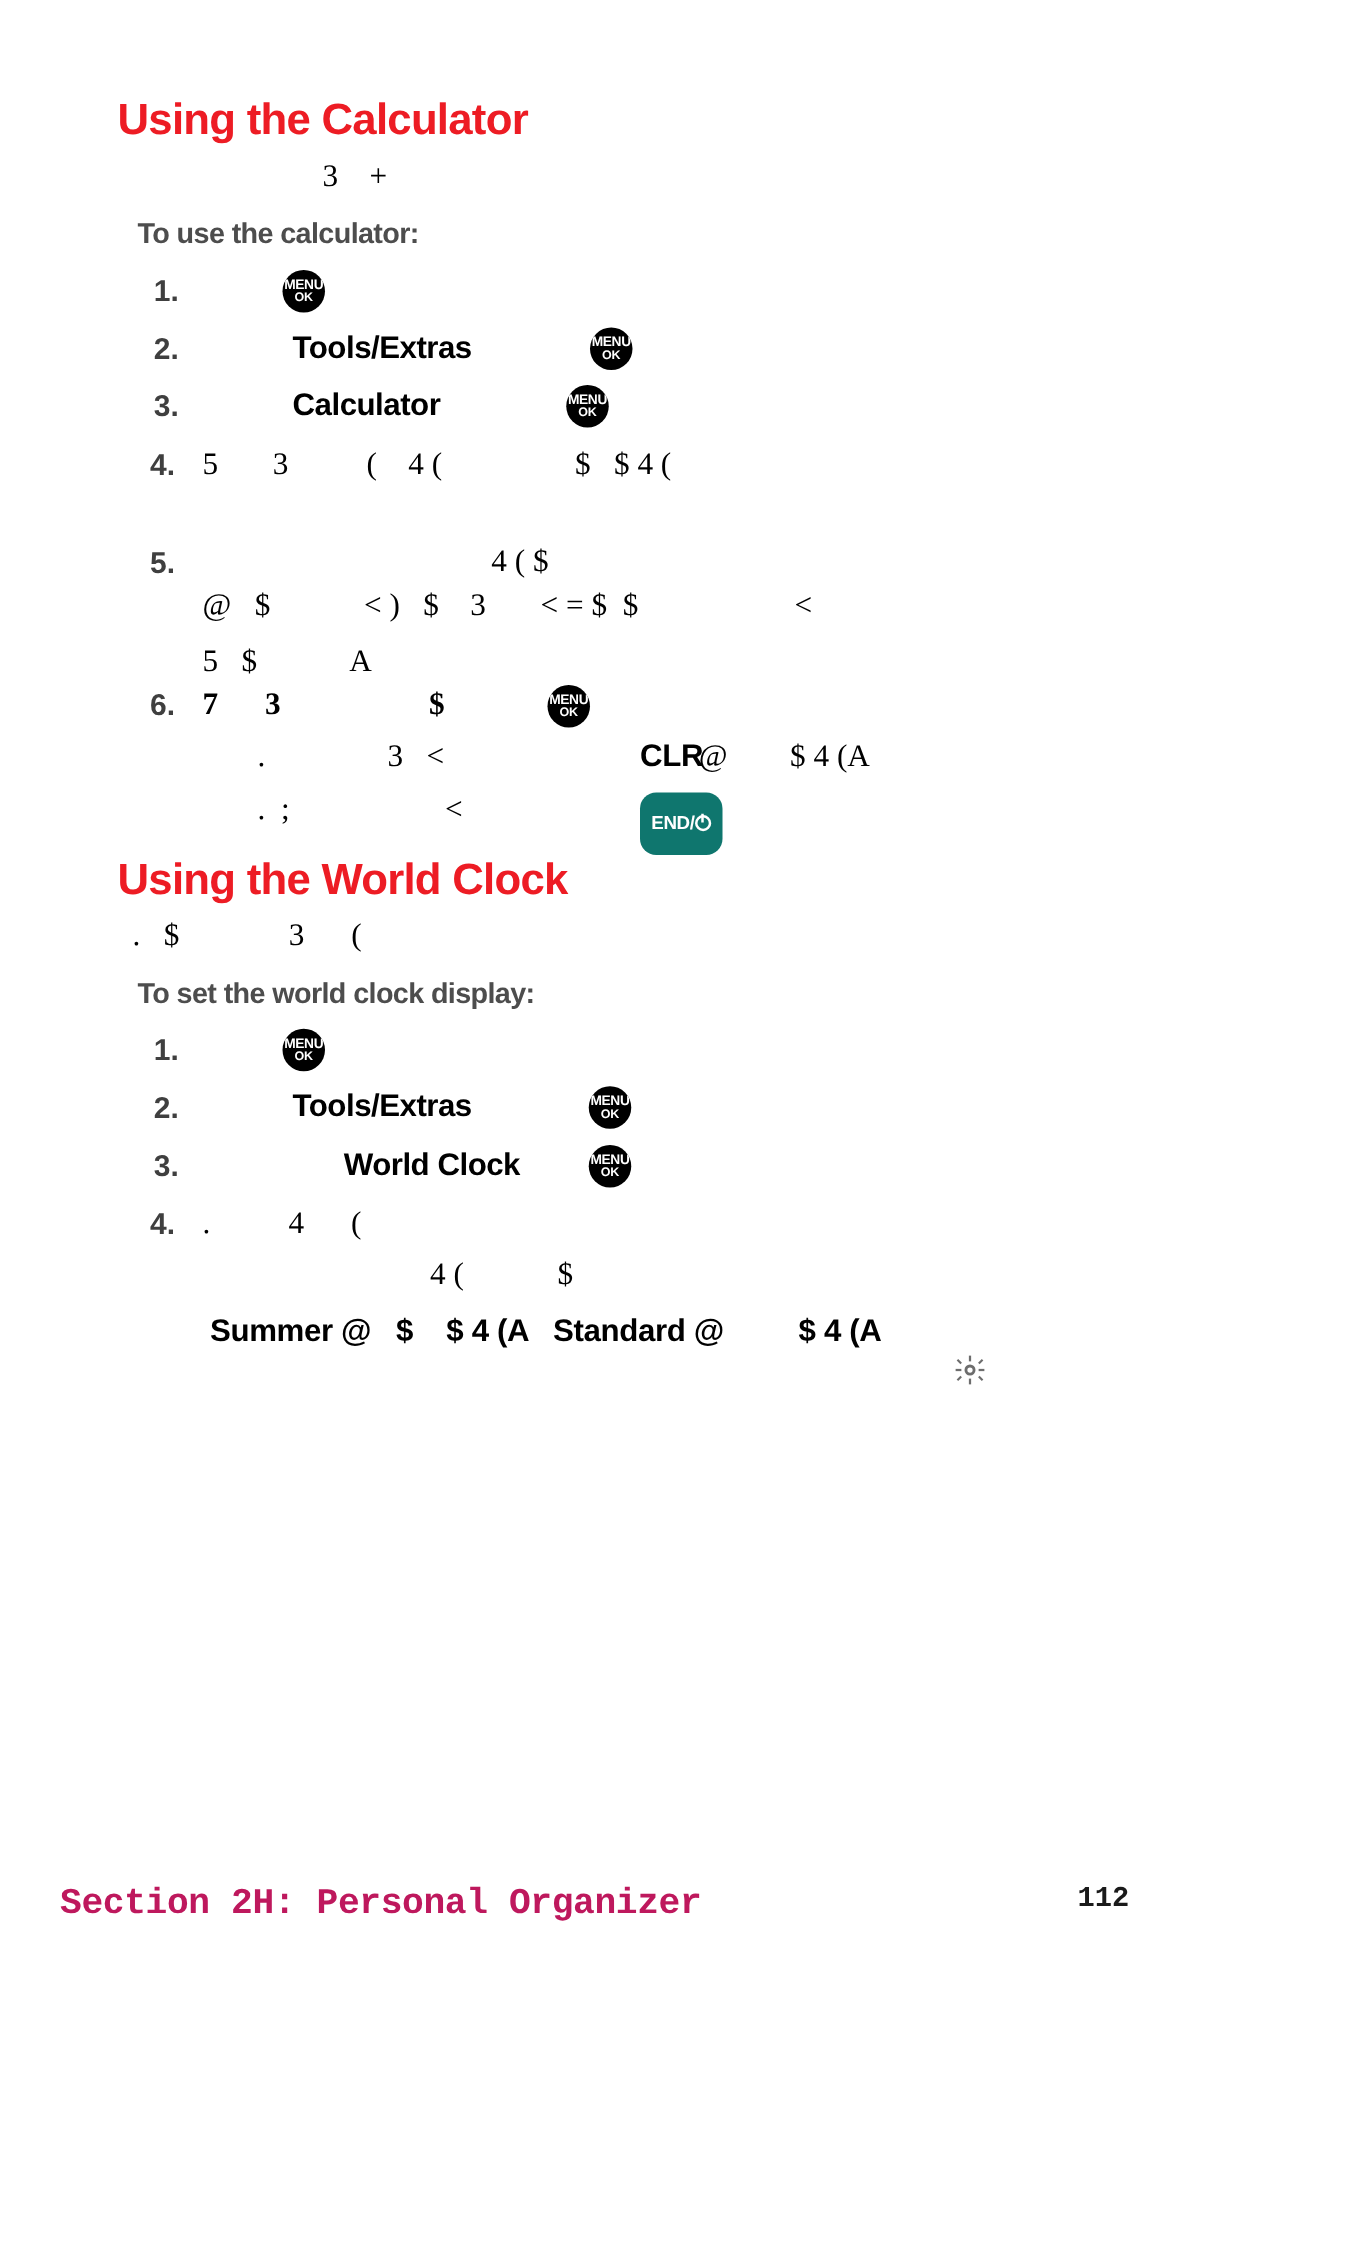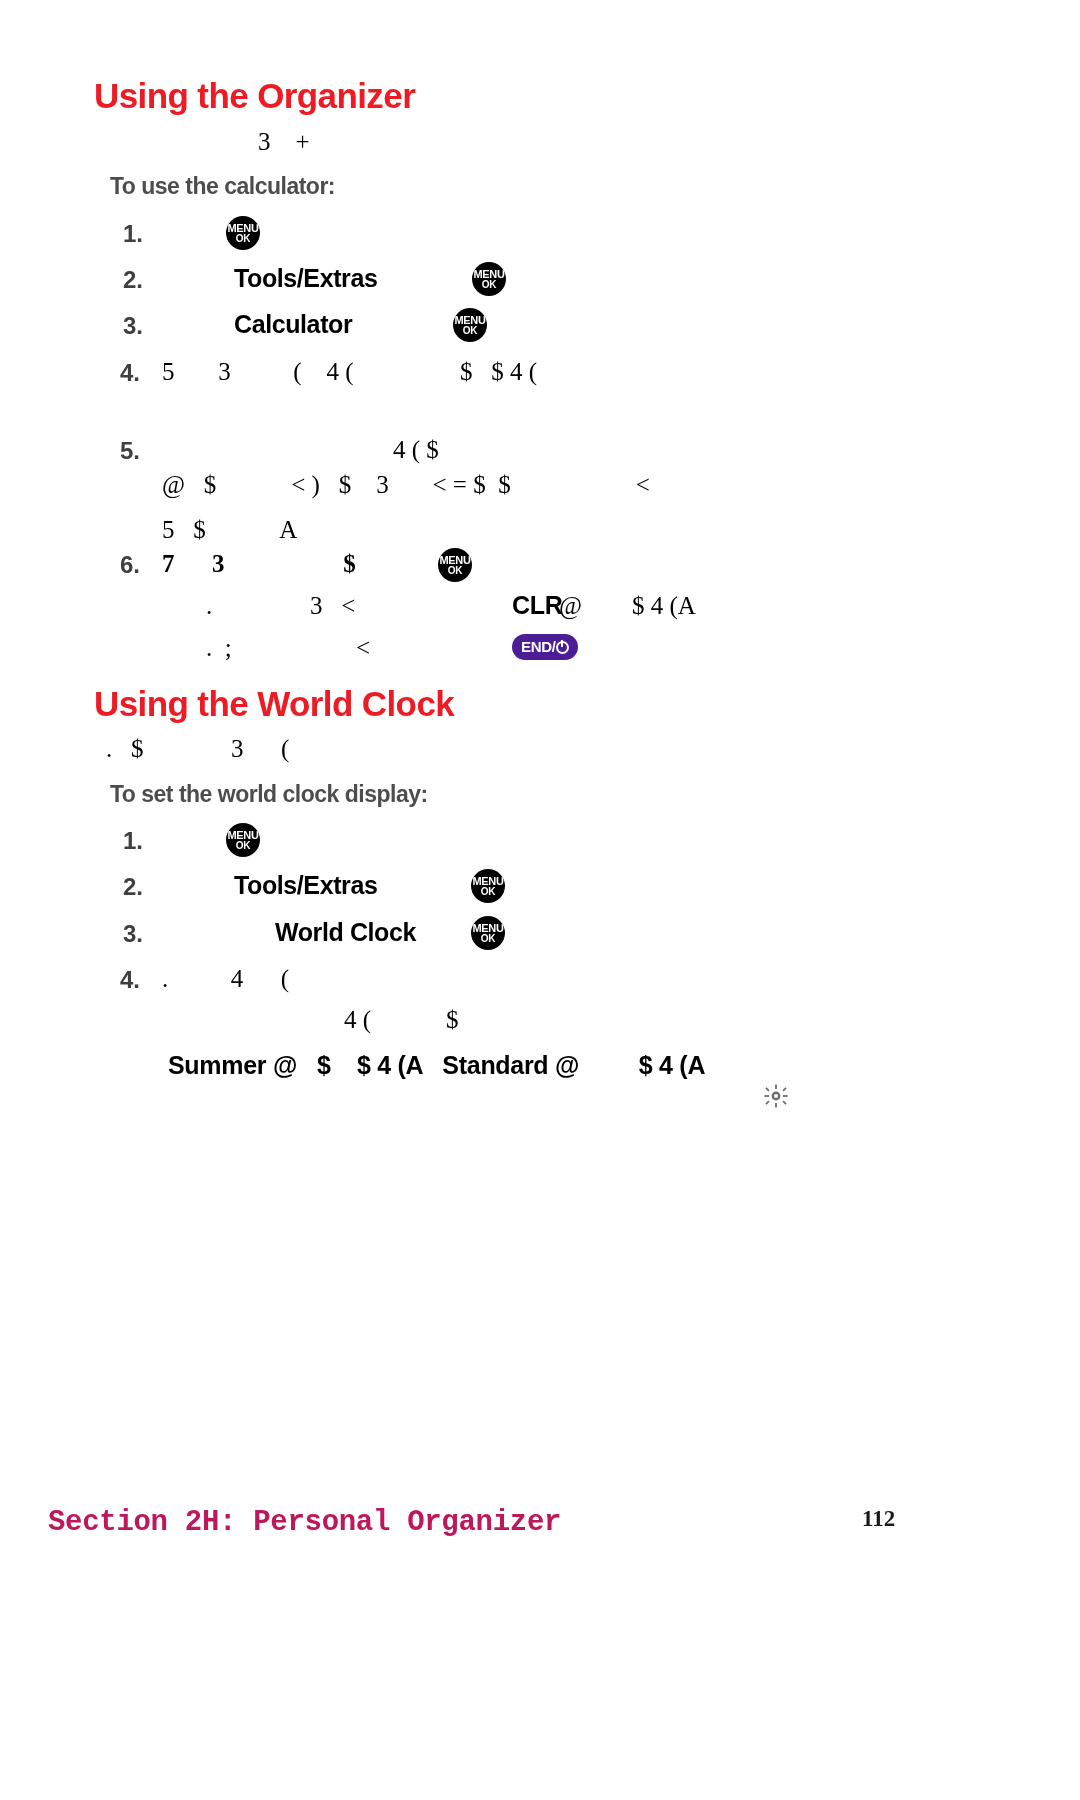--- a/index.html
+++ b/index.html
@@ -101,23 +101,23 @@
   .key-menu .l2 {
     display: block;
     font-size: 10px;
     margin-top: 0px;
     letter-spacing: -0.2px;
   }
 
   .key-end {
     position: absolute;
     height: 26px;
-    padding: 0 9px;
+    padding: 12px 9px;
     border-radius: 13px;
-    background: #4c1d95;
+    background: #0f766e;
     color: #ffffff;
     font-family: "Liberation Sans", sans-serif;
     font-weight: bold;
     font-size: 15px;
     line-height: 26px;
     letter-spacing: -0.3px;
     white-space: nowrap;
     display: inline-block;
   }
   .key-end .pwr {
@@ -162,33 +162,33 @@
     position: absolute;
     font-family: Liberation Mono, monospace;
     font-weight: bold;
     font-size: 29px;
     letter-spacing: -0.3px;
     color: #be185d;
     white-space: nowrap;
   }
   .footer-right {
     position: absolute;
-    font-family: Liberation Serif, serif;
+    font-family: Liberation Mono, monospace;
     font-weight: bold;
     font-size: 23px;
     color: #1a1a1a;
     white-space: nowrap;
   }
 </style>
 </head>
 <body>
 
 <div class="page">
 
-  <div class="section-title" style="left:94px; top:76px;">Using the Organizer</div>
+  <div class="section-title" style="left:94px; top:76px;">Using the Calculator</div>
 
   <div class="txt" style="left:258px; top:128px;">3    +</div>
 
   <div class="sub-heading" style="left:110px; top:173px;text-align:right;">To use the calculator:</div>
 
   <div class="num" style="left:123px; top:220px;">1.</div>
   <div class="key-menu" style="left:226px; top:216px;">
     <span class="l1">MENU</span>
     <span class="l2">OK</span>
   </div>

